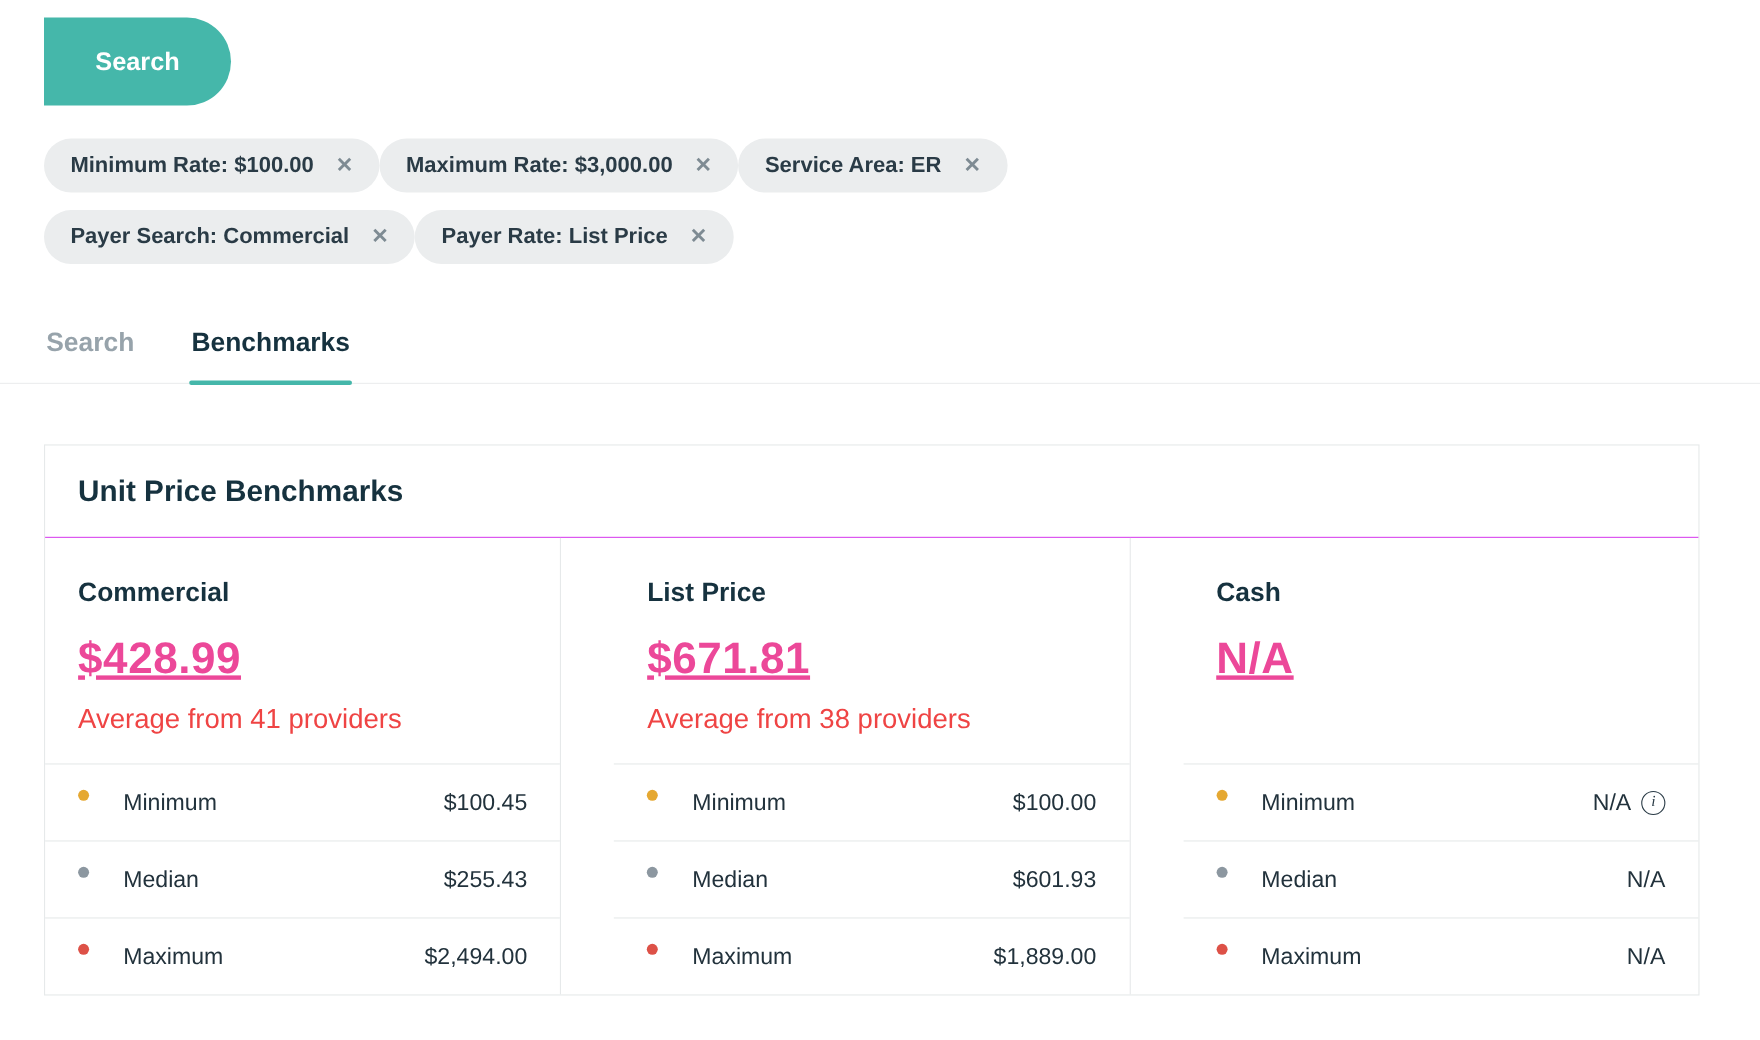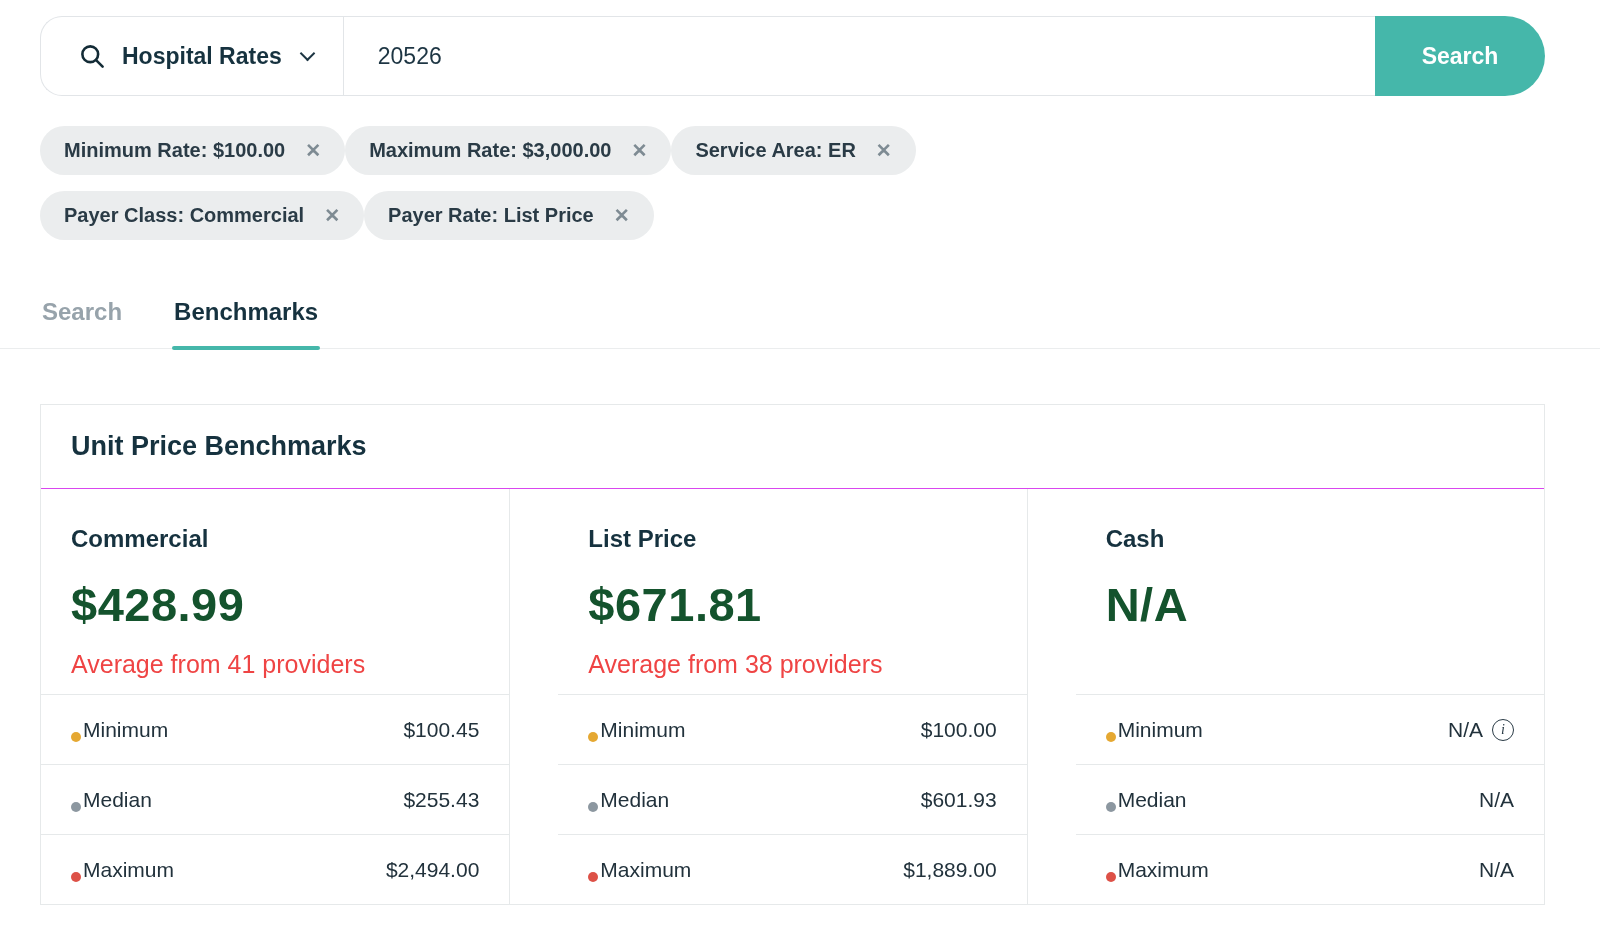--- a/index.html
+++ b/index.html
@@ -59,76 +59,62 @@
   .card { margin: 55px 55px 0 40px; border: 1px solid #e6e9ea; background: #fff; }
   .card-header {
     padding: 26px 30px; font-size: 27px; font-weight: bold;
     color: #16323f; border-bottom: 1px solid #d946ef;
   }
   .card-body { display: flex; }
   .bench-col { flex: 1; min-width: 0; }
   .bench-col + .bench-col { border-left: 1px solid #e6e9ea; padding-left: 48px; }
   .col-head { height: 205px; padding: 36px 30px 0; }
   .col-name { font-size: 24px; font-weight: bold; color: #16323f; }
-  .col-value { font-size: 47px; font-weight: bold; color: #14532d; margin-top: 24px; letter-spacing: 0.5px; }
+  .col-value { font-size: 40px; font-weight: bold; color: #ec4899; margin-top: 24px; letter-spacing: 0.5px; text-decoration: underline; }
   .col-sub { font-size: 25px; color: #ef4444; margin-top: 18px; min-height: 24px; }
   .stat-row {
     display: flex; align-items: center; justify-content: space-between;
     height: 70px; padding: 0 30px; border-top: 1px solid #e6e9ea;
     font-size: 21px; color: #22323c;
   }
-  .stat-label { display: flex; align-items: flex-end; gap: 2px; }
+  .stat-label { display: flex; align-items: flex-start; gap: 31px; }
   .dot { width: 10px; height: 10px; border-radius: 50%; flex: none; }
   .dot.min { background: #e5a832; }
   .dot.med { background: #8c97a0; }
   .dot.max { background: #dd5147; }
   .stat-value { display: flex; align-items: center; }
   .info-icon {
     width: 22px; height: 22px; border: 1.5px solid #2a3b46; border-radius: 50%;
     display: inline-flex; align-items: center; justify-content: center;
     font-size: 14px; font-style: italic; font-family: "Liberation Serif", serif;
     margin-left: 9px; cursor: pointer; color: #2a3b46;
   }
 </style>
 </head>
 <body>
 
 <div class="search-row">
-  <div class="search-box">
-    <div class="category">
-      <span style="display:inline-flex;">
-        <svg width="27" height="27" viewBox="0 0 24 24">
-          <circle cx="10" cy="10" r="7" fill="none" stroke="#132b36" stroke-width="2.3"></circle>
-          <line x1="15.2" y1="15.2" x2="21" y2="21" stroke="#132b36" stroke-width="2.3" stroke-linecap="round"></line>
-        </svg>
-      </span>
-      <span class="category-label">Hospital Rates</span>
-      <span class="chevron"></span>
-    </div>
-    <div class="vdivider"></div>
-    <input class="query-input" value="20526" style="">
-  </div>
   <button class="search-btn">Search</button>
 </div>
 
 <div class="chips">
   <div class="chip">
     <span>Minimum Rate: $100.00</span>
     <span class="chip-close">✕</span>
   </div>
   <div class="chip">
     <span>Maximum Rate: $3,000.00</span>
     <span class="chip-close">✕</span>
   </div>
   <div class="chip">
     <span>Service Area: ER</span>
     <span class="chip-close">✕</span>
   </div>
   <div class="chip">
-    <span>Payer Class: Commercial</span>
+    <span>Payer Search: Commercial</span>
     <span class="chip-close">✕</span>
   </div>
   <div class="chip">
     <span>Payer Rate: List Price</span>
     <span class="chip-close">✕</span>
   </div>
 </div>
 
 <div class="tabs">
   <div class="tab">Search</div>

